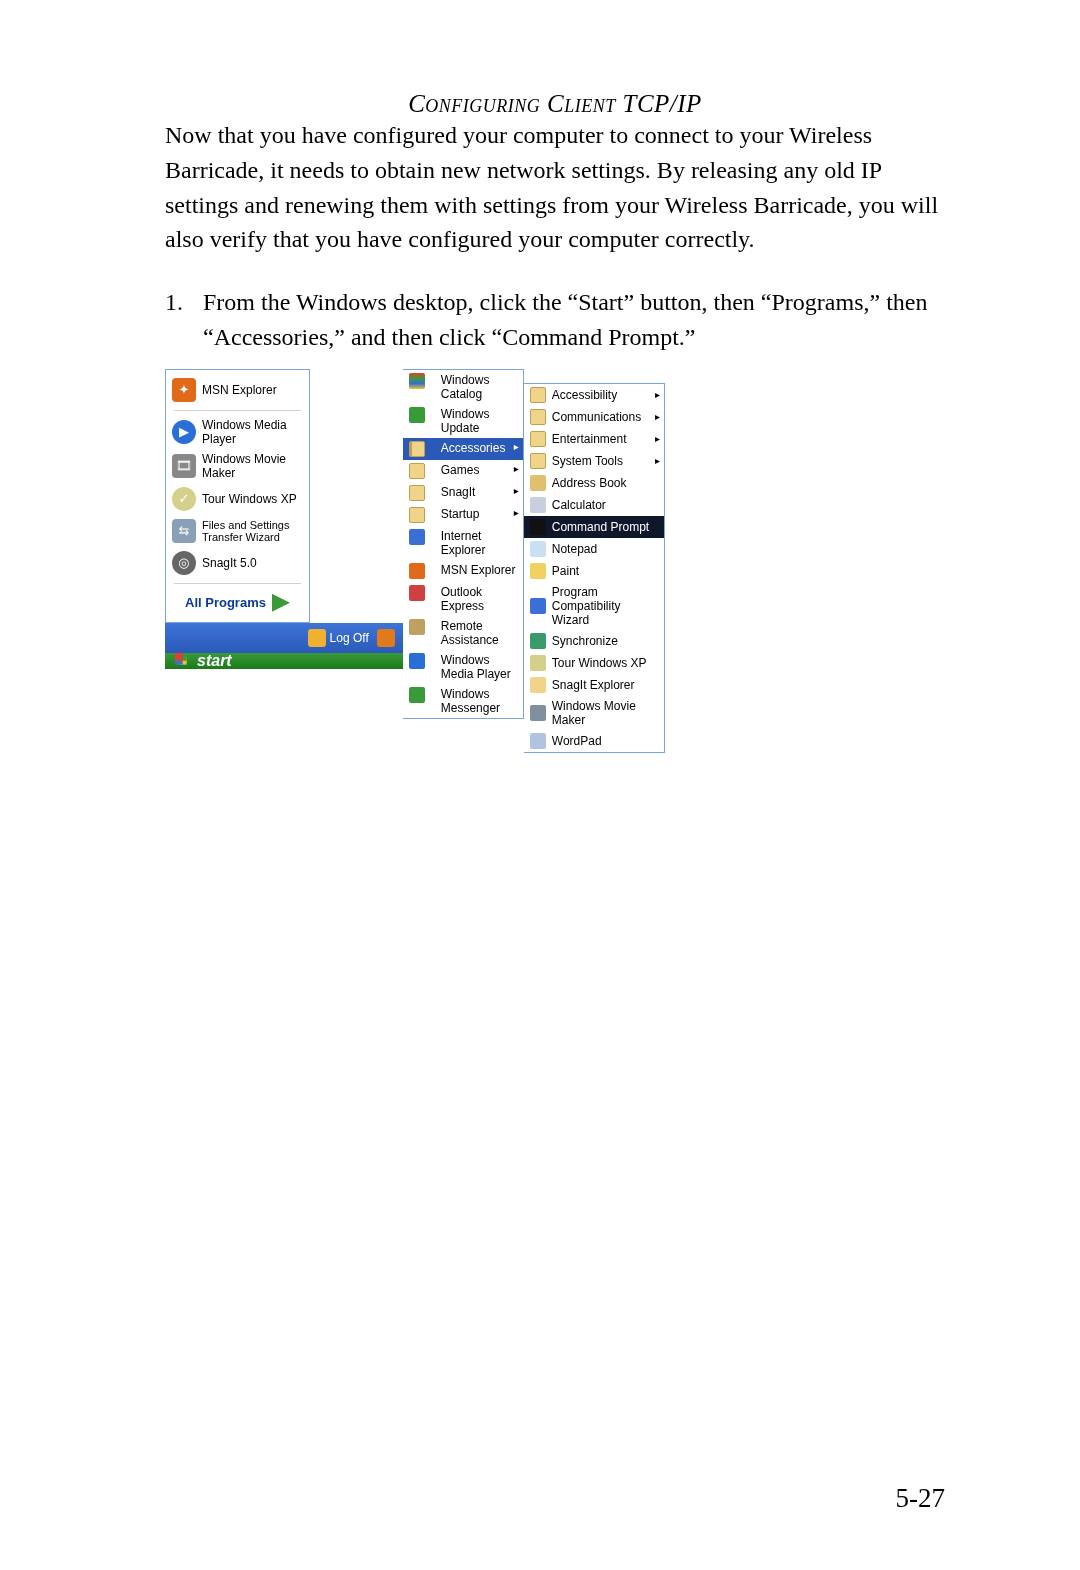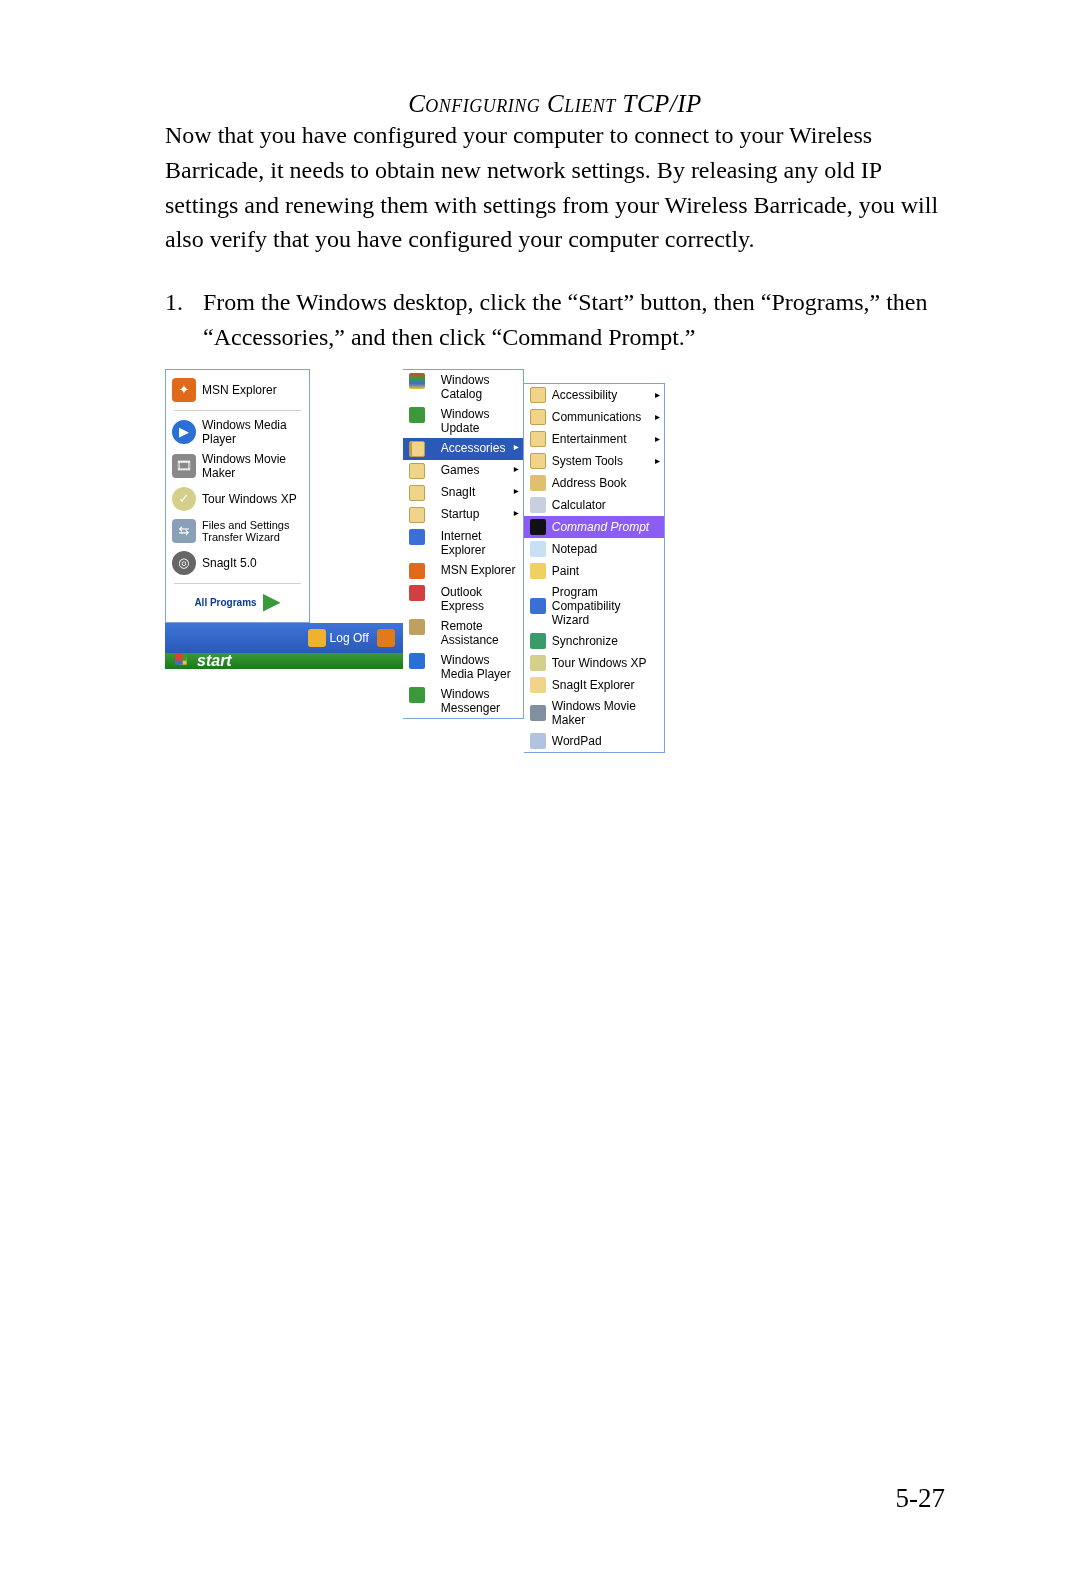--- a/index.html
+++ b/index.html
@@ -19,21 +19,21 @@
   .left-item { display:flex; align-items:center; gap:6px; padding:3px 4px; min-height:32px; }
   .left-icon { width:24px; height:24px; border-radius:4px; display:flex; align-items:center; justify-content:center; color:#fff; font-size:13px; flex-shrink:0; }
   .ic-msn    { background:#e06a1a; }
   .ic-wmp    { background:#2a6fd6; border-radius:50%; }
   .ic-movie  { background:#888; }
   .ic-tour   { background:#d4d08c; border-radius:50%; }
   .ic-wiz    { background:#8aa0b8; }
   .ic-snag   { background:#666; border-radius:50%; }
   .left-sep  { height:1px; background:#d0d0d0; margin:4px 6px; }
   .all-prog  { display:flex; align-items:center; justify-content:center; gap:6px; color:#fff; background:#fff; padding:6px 4px; }
-  .all-prog .lbl { font-weight:bold; color:#0a3b9a; font-size:10px; }
+  .all-prog .lbl { font-weight:bold; color:#0a3b9a; font-size:13px; }
   .all-prog .arrow-green { width:18px; height:18px; background:#3a9a3a; clip-path:polygon(0 0,100% 50%,0 100%); }
   .logoff-bar { background:linear-gradient(#3e74d8,#2a59b8); height:30px; display:flex; align-items:center; justify-content:flex-end; padding:0 8px; gap:8px; }
   .logoff-btn { display:flex; align-items:center; gap:4px; color:#fff; font-size:12px; }
   .badge-key  { width:18px; height:18px; background:#f0b030; border-radius:3px; }
   .badge-pow  { width:18px; height:18px; background:#e07a1a; border-radius:3px; }
   .start-bar  { background:linear-gradient(#3a9a3a,#1a7a1a); height:16px; display:flex; align-items:center; padding:0 10px; color:#fff; font-weight:bold; font-style:italic; font-size:16px; gap:6px; }
   .winlogo { width:16px; height:16px; background:
       linear-gradient(#e04030,#e04030) 0 0/48% 48% no-repeat,
       linear-gradient(#3a9a3a,#3a9a3a) 52% 0/48% 48% no-repeat,
       linear-gradient(#3a6fd0,#3a6fd0) 0 52%/48% 48% no-repeat,
@@ -64,21 +64,21 @@
   .t-calc  { background:#c8d0e0; }
   .t-cmd   { background:#111; color:#fff; font-size:8px; text-align:center; }
   .t-note  { background:#c8e0f4; }
   .t-paint { background:#f0d060; }
   .t-help  { background:#3a6fd6; border-radius:50%; }
   .t-sync  { background:#3a9a6a; border-radius:50%; }
   .t-tour  { background:#d4d08c; border-radius:50%; }
   .t-exp   { background:#f0d48a; }
   .t-mov   { background:#8090a0; }
   .t-wp    { background:#b0c4e0; }
-  .hi-cmd  { background:#8b5cf6; color:#fff;font-style:italic; }
+  .hi-cmd  { background:#0f172a; color:#fff; }
 
   .left-wrap { width:295px; }
 </style>
 </head>
 <body>
 
 <div class="page">
   <div class="chapter-head">Configuring Client TCP/IP</div>
   <div class="para">Now that you have configured your computer to connect to your Wireless Barricade, it needs to obtain new network settings. By releasing any old IP settings and renewing them with settings from your Wireless Barricade, you will also verify that you have configured your computer correctly.</div>
   <div class="list-item">

